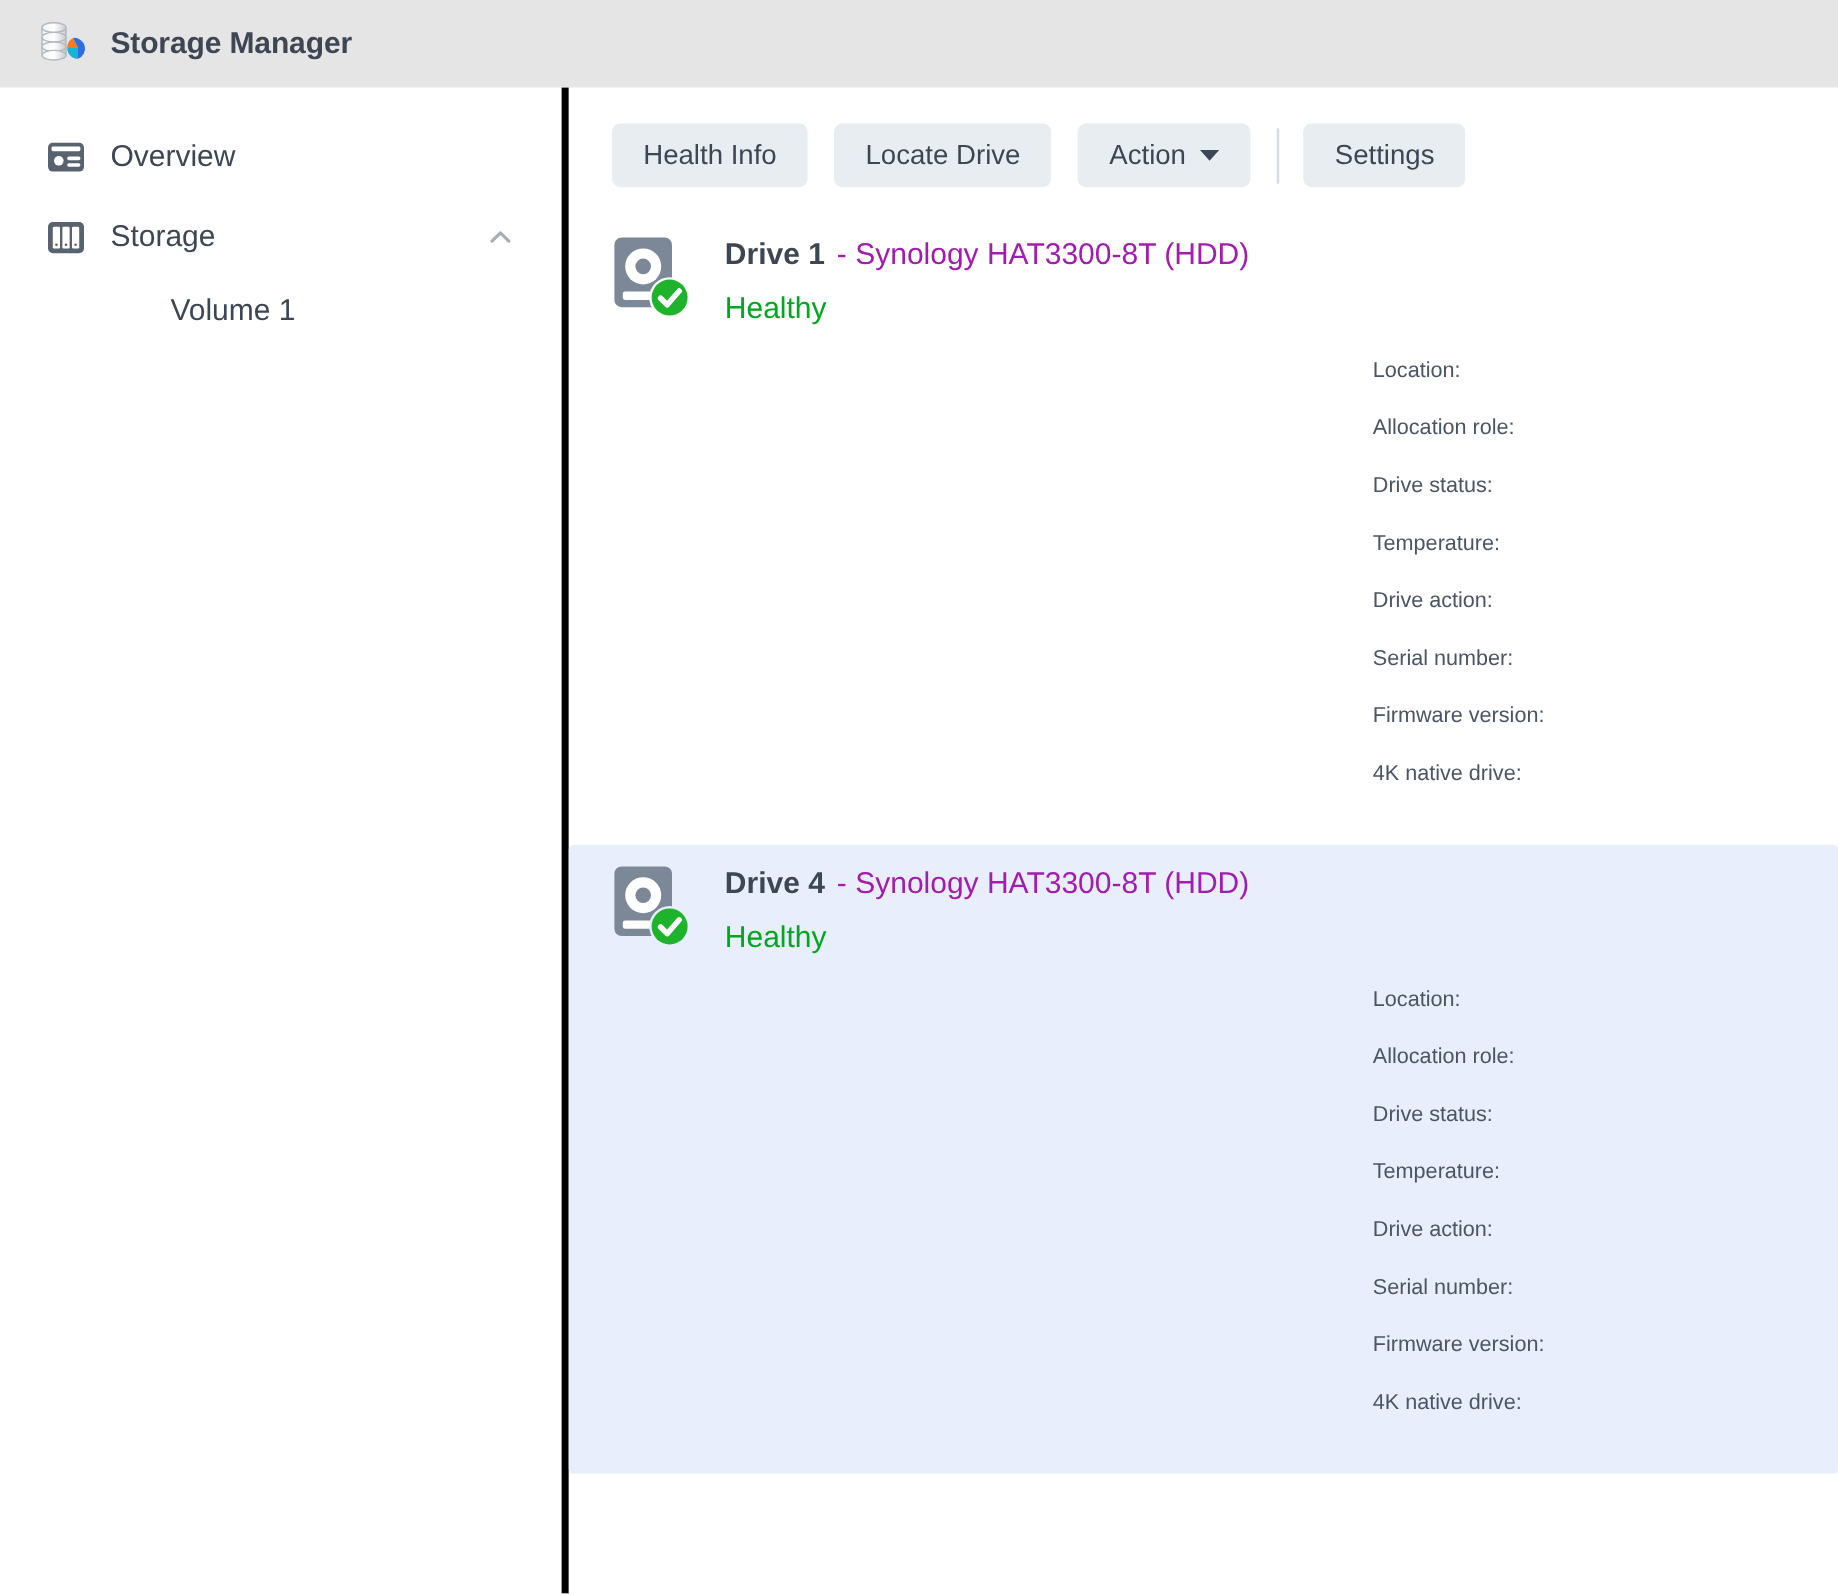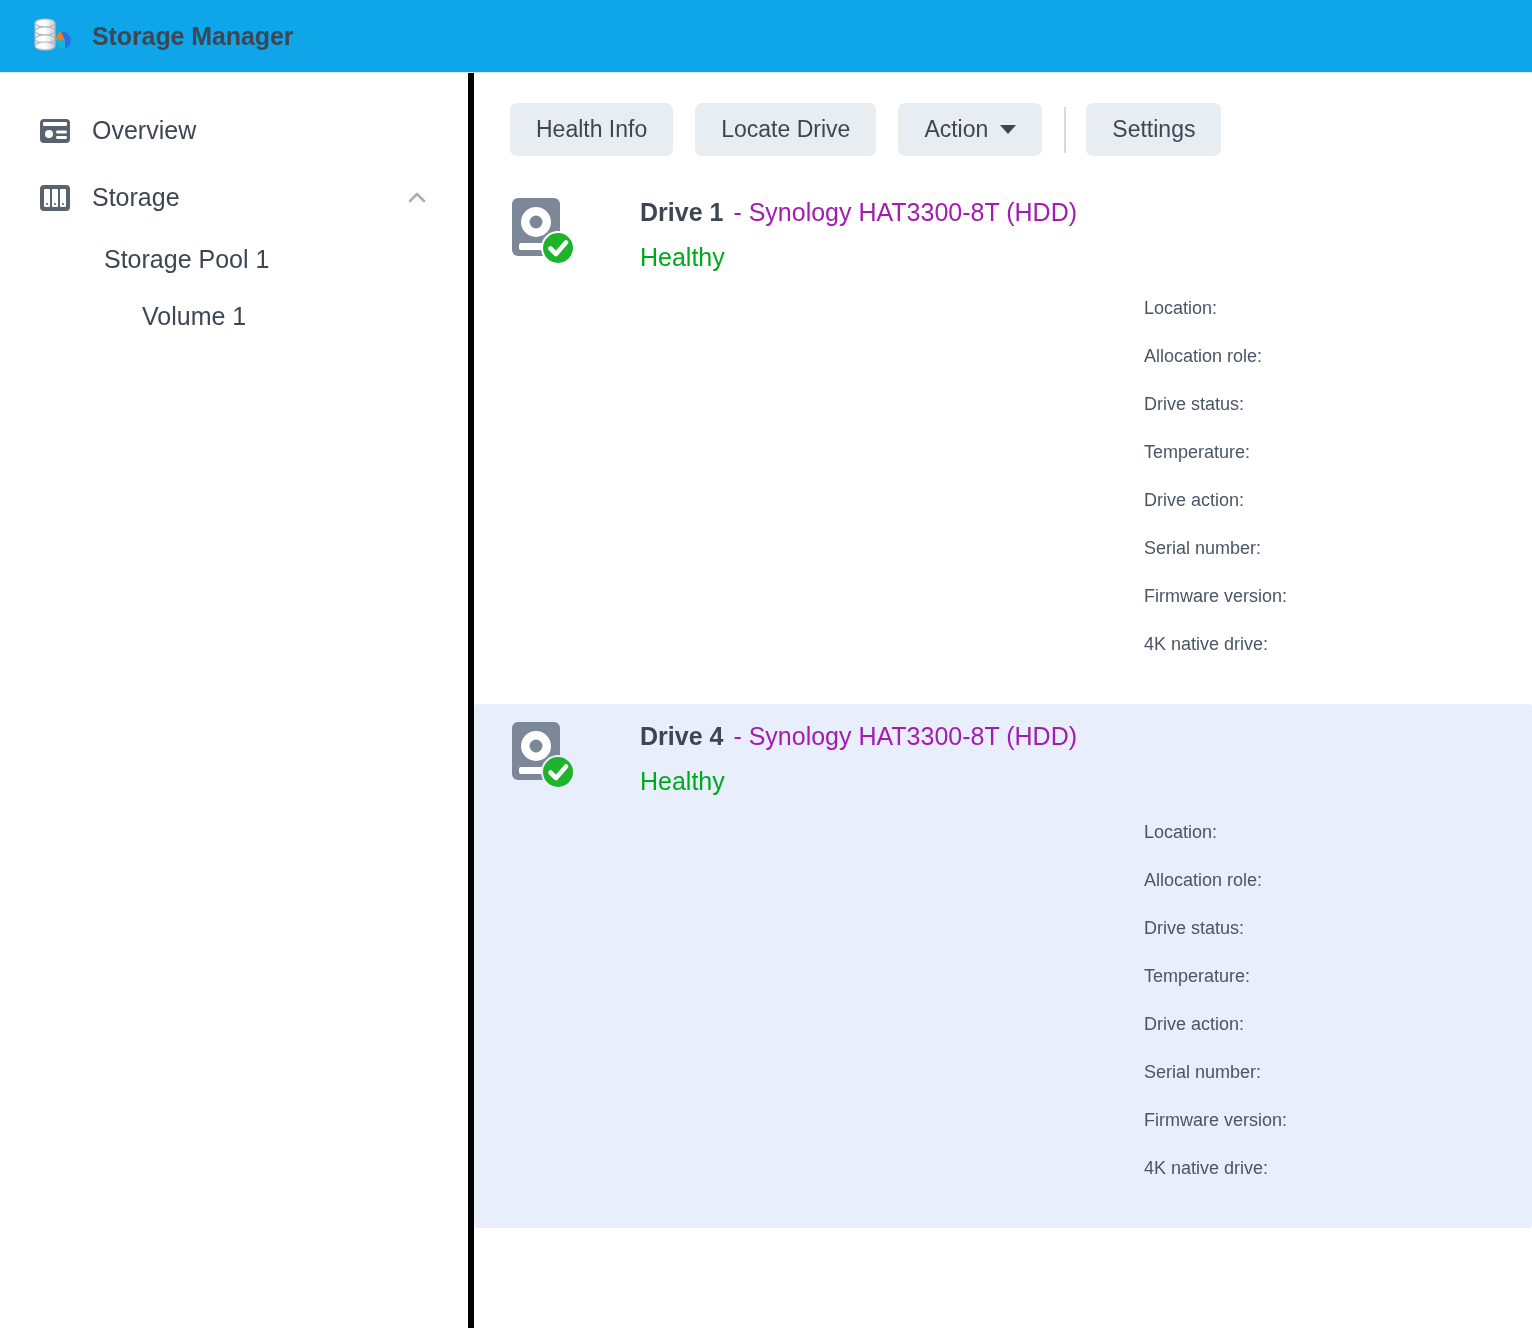--- a/index.html
+++ b/index.html
@@ -13,21 +13,21 @@
     overflow: hidden;
   }
 
   
   .app-header {
     height: 73px;
     display: flex;
     align-items: center;
     padding-left: 30px;
     border-bottom: 1px solid #e3e7ec;
-    background: #0ea5e9;
+    background: #e5e5e5;
   }
   .app-logo {
     width: 44px;
     height: 44px;
     position: relative;
     flex: 0 0 auto;
     margin-right: 18px;
   }
   .app-title {
     font-size: 25px;
@@ -134,21 +134,20 @@
   .drive-card {
     padding: 16px 0 22px 0;
     border-radius: 4px;
   }
   .drive-card.selected { background: #e8eefc; }
   .drive-card .inner { padding-left: 36px; }
 
   .drive-head {
     display: flex;
     align-items: flex-start;
-    gap: 36px;
   }
   .drive-icon-wrap {
     width: 66px;
     height: 72px;
     flex: 0 0 66px;
     margin-right: 28px;
     position: relative;
   }
   .drive-texts { flex: 1 1 auto; padding-top: 2px; }
   .drive-title-row {
@@ -256,23 +255,20 @@
         </svg>
       </span>
       <span class="nav-label">Storage</span>
       <span class="nav-chevron">
         <svg viewBox="0 0 26 26" width="26" height="26">
           <path d="M6 16 L13 9 L20 16" fill="none" stroke="#a6aeb8" stroke-width="2.6" stroke-linecap="round" stroke-linejoin="round"></path>
         </svg>
       </span>
     </div>
 
-    <div class="nav-sub level1">
-      <span class="nav-label">Storage Pool 1</span>
-    </div>
 
     <div class="nav-sub level2">
       <span class="nav-label">Volume 1</span>
     </div>
 
 
   </div>
 
   <div class="content">
 

